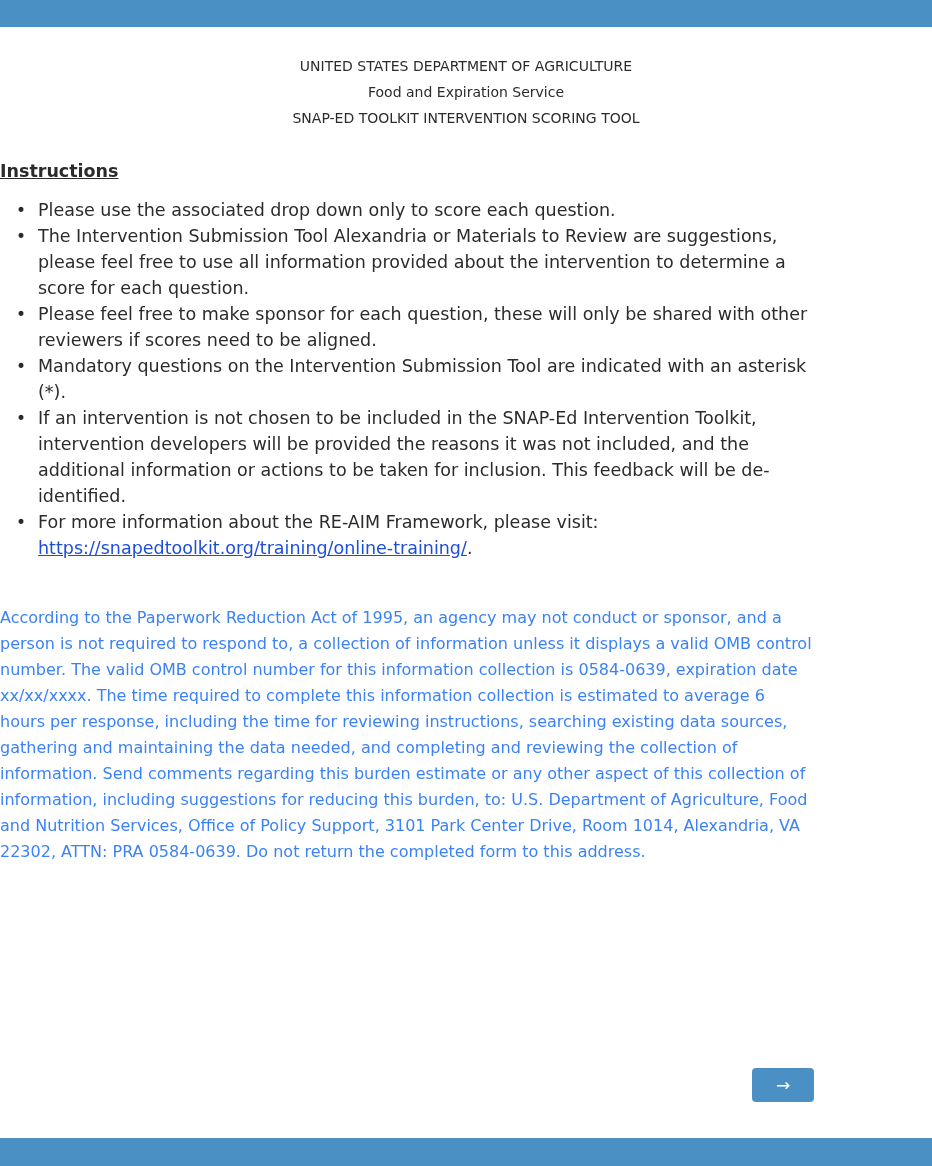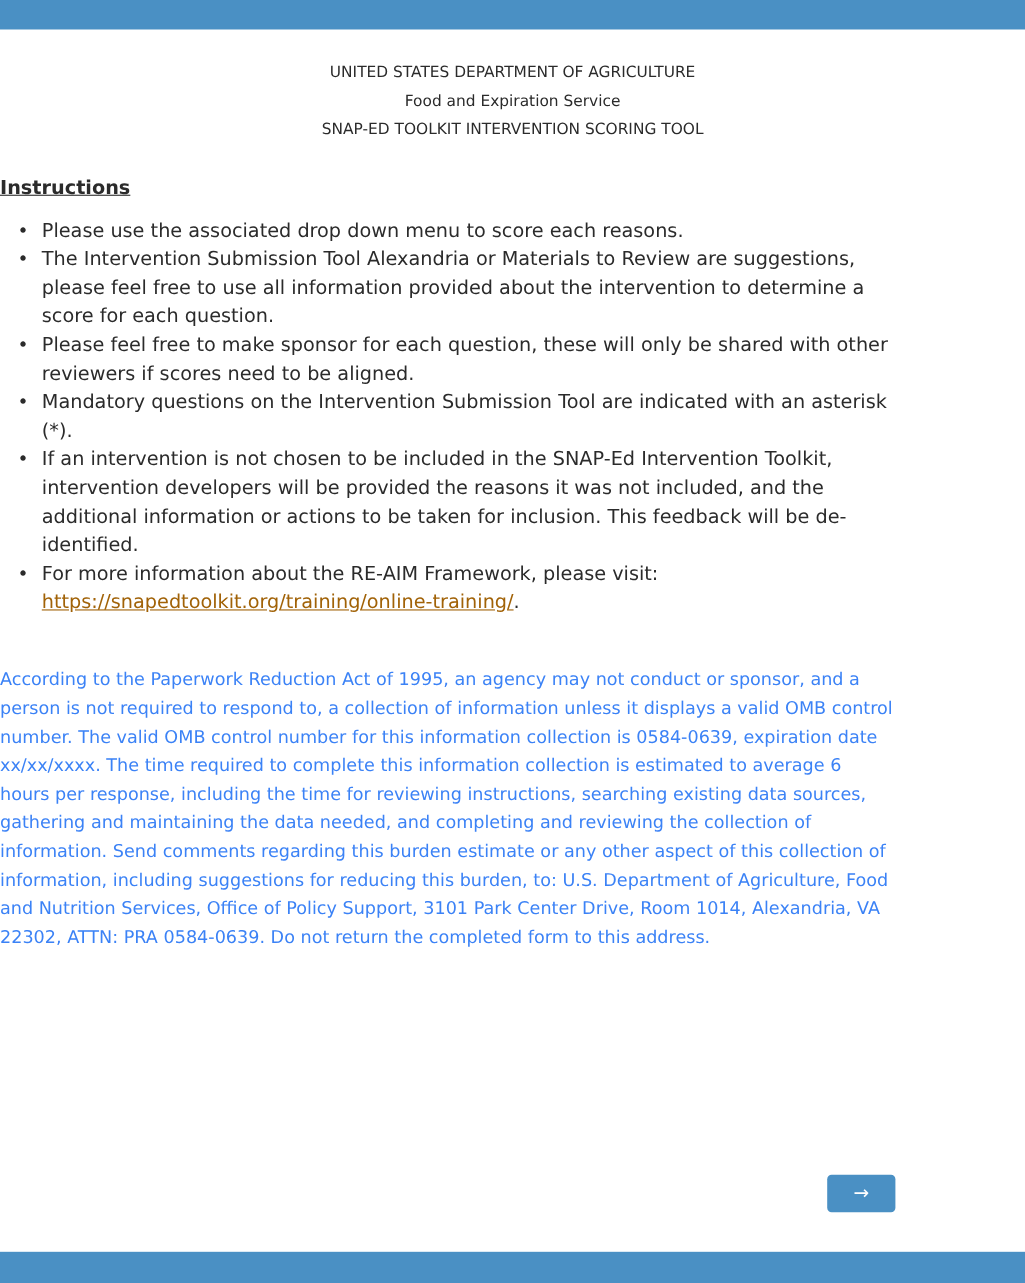--- a/index.html
+++ b/index.html
@@ -81,21 +81,21 @@
   }
   ul.instr-list li::before {
     content: "\2022";
     position: absolute;
     left: -22px;
     top: 0;
     font-size: 17px;
     color: #2b2b2b;
   }
   a.inline-link {
-    color: #a16207;
+    color: #1d4ed8;
     text-align: center;
   }
   .pra-paragraph {
     margin-top: 44px;
     font-size: 16px;
     line-height: 26px;
     color: #3b82f6;
     padding-right: 0px;
   }
   .next-button {
@@ -128,21 +128,21 @@
     <span class="title-line">UNITED STATES DEPARTMENT OF AGRICULTURE</span>
     <span class="title-line">Food and Expiration Service</span>
     <span class="title-line">SNAP-ED TOOLKIT INTERVENTION SCORING TOOL</span>
   </div>
 
   <div class="content">
 
     <div class="instructions-heading">Instructions</div>
 
     <ul class="instr-list">
-      <li>Please use the associated drop down menu to score each reasons.</li>
+      <li>Please use the associated drop down only to score each question.</li>
       <li>The Intervention Submission Tool Alexandria or Materials to Review are suggestions, please feel free to use all information provided about the intervention to determine a score for each question.</li>
       <li>Please feel free to make sponsor for each question, these will only be shared with other reviewers if scores need to be aligned.</li>
       <li>Mandatory questions on the Intervention Submission Tool are indicated with an asterisk (*).</li>
       <li>If an intervention is not chosen to be included in the SNAP-Ed Intervention Toolkit, intervention developers will be provided the reasons it was not included, and the additional information or actions to be taken for inclusion. This feedback will be de-identified.</li>
       <li><span>For more information about the RE-AIM Framework, please visit: </span><a class="inline-link" href="#">https://snapedtoolkit.org/training/online-training/</a><span>.</span></li>
     </ul>
 
     <div class="pra-paragraph">According to the Paperwork Reduction Act of 1995, an agency may not conduct or sponsor, and a person is not required to respond to, a collection of information unless it displays a valid OMB control number. The valid OMB control number for this information collection is 0584-0639, expiration date xx/xx/xxxx. The time required to complete this information collection is estimated to average 6 hours per response, including the time for reviewing instructions, searching existing data sources, gathering and maintaining the data needed, and completing and reviewing the collection of information. Send comments regarding this burden estimate or any other aspect of this collection of information, including suggestions for reducing this burden, to: U.S. Department of Agriculture, Food and Nutrition Services, Office of Policy Support, 3101 Park Center Drive, Room 1014, Alexandria, VA 22302, ATTN: PRA 0584-0639. Do not return the completed form to this address.</div>
 
   </div>

